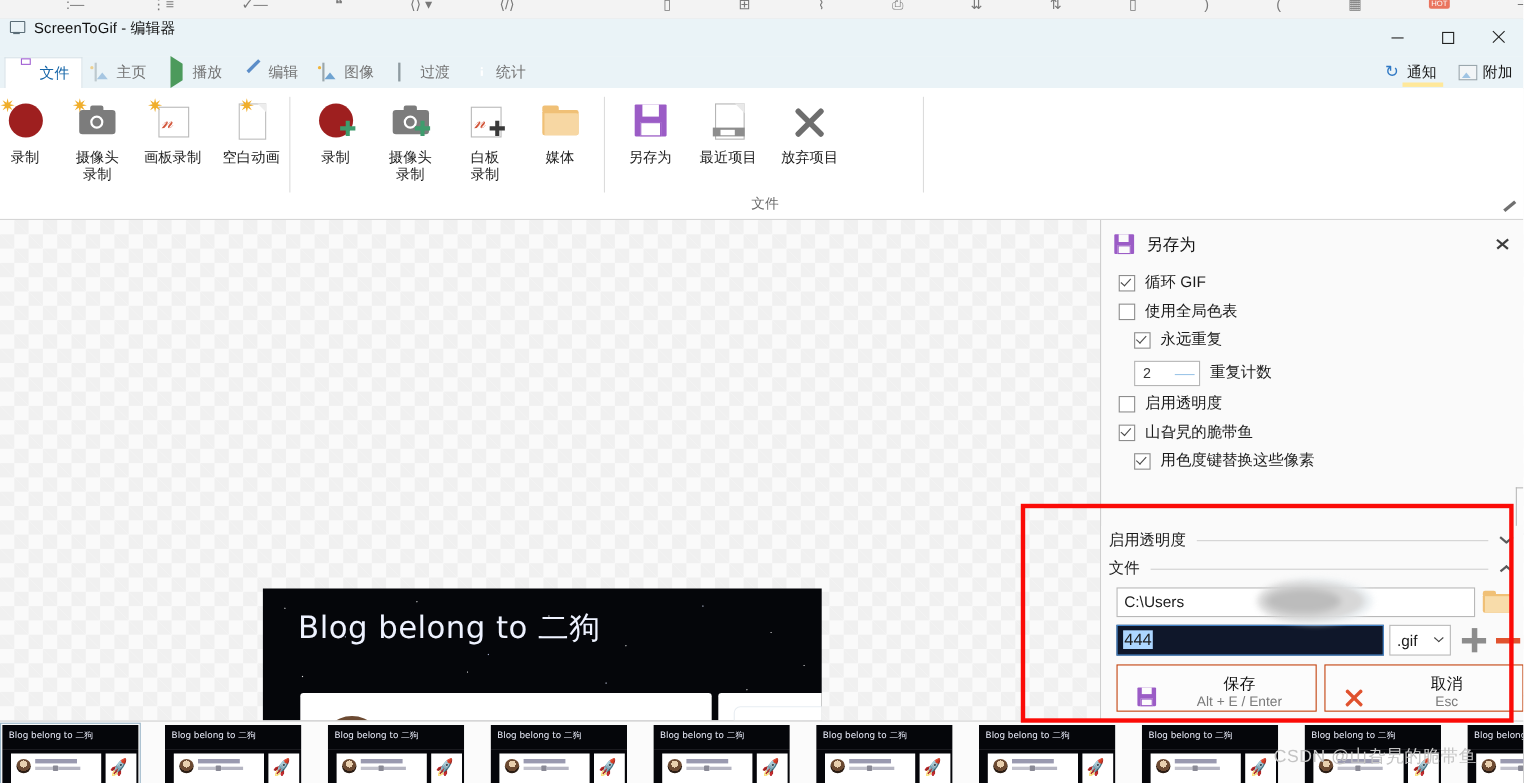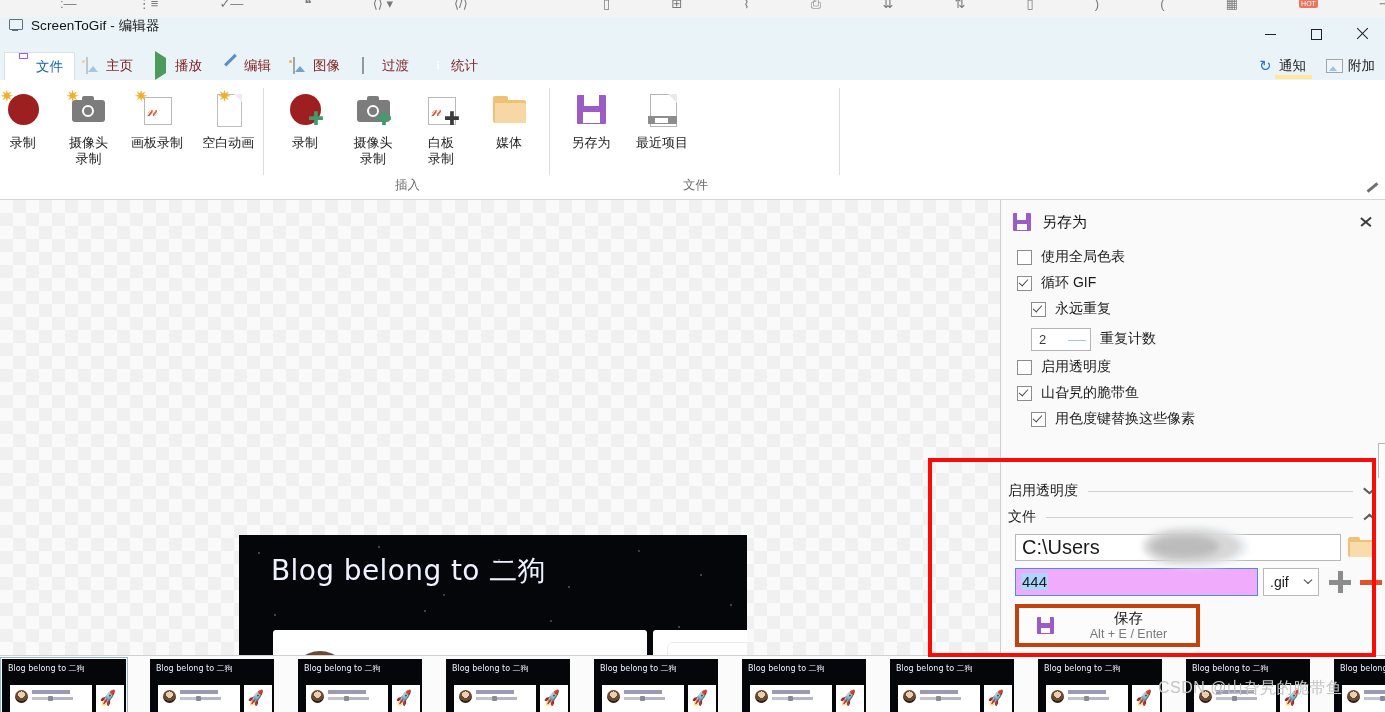--- a/index.html
+++ b/index.html
@@ -52,21 +52,21 @@
   .wc .cls:before{transform:rotate(45deg);}
   .wc .cls:after{transform:rotate(-45deg);}
 
   
   .tabstrip{
     position:absolute;left:0;top:51px;width:1385px;height:29px;
     background:#eaf3f7;border-bottom:1px solid #d6e2e8;display:flex;align-items:flex-end;
   }
   .tab{
     height:29px;display:flex;align-items:center;gap:5px;padding:0 11px;
-    font-size:13.5px;color:#7f1d1d;box-sizing:border-box;cursor:default;
+    font-size:13.5px;color:#737373;box-sizing:border-box;cursor:default;
   }
   .tab.active{background:#fff;color:#1565a8;border-top:1px solid #d6e2e8;
     border-left:1px solid #d6e2e8;border-right:1px solid #d6e2e8;border-bottom:1px solid #fff;
     margin-bottom:-1px;}
   .tab:first-child{margin-left:4px;}
   .tabico{width:15px;height:15px;position:relative;flex:none;}
   .tabright{position:absolute;right:0;top:0;height:29px;display:flex;align-items:center;}
   .tr-item{display:flex;align-items:center;gap:5px;padding:0 10px;height:29px;
     font-size:13.5px;position:relative;}
   .tr-item .ul{position:absolute;left:26px;right:4px;bottom:1px;height:4px;background:#ffe89a;}
@@ -248,49 +248,49 @@
   .sec .sline{flex:1;height:1px;background:#d2d2d2;margin:0 10px;}
   .sec .chev{width:14px;height:14px;position:relative;margin-right:8px;}
   .sec .chev:before,.sec .chev:after{content:"";position:absolute;top:6px;width:8px;height:1.5px;background:#5a5a5a;}
   .sec .chev.down:before{left:0;transform:rotate(40deg);}
   .sec .chev.down:after{left:5px;transform:rotate(-40deg);}
   .sec .chev.up:before{left:0;transform:rotate(-40deg);}
   .sec .chev.up:after{left:5px;transform:rotate(40deg);}
 
   .pathrow{display:flex;align-items:center;padding-left:14px;margin-top:4px;position:relative;}
   .pathinput{width:326px;height:27px;border:1px solid #b8b8b8;background:#fff;box-sizing:border-box;
-    font-size:20px;line-height:25px;padding-left:6px;color:#1b1b1b;overflow:hidden;white-space:nowrap;}
+    font-size:14px;line-height:25px;padding-left:6px;color:#1b1b1b;overflow:hidden;white-space:nowrap;}
   .browse{margin-left:7px;width:26px;height:24px;position:relative;}
   .browse .bf{position:absolute;left:0;top:4px;width:26px;height:17px;background:#f0c076;border-radius:2px;}
   .browse .bf:before{content:"";position:absolute;left:0;top:-3px;width:12px;height:4px;background:#f0c076;border-radius:2px 2px 0 0;}
   .browse .bf:after{content:"";position:absolute;left:2px;top:2px;right:0;bottom:0;background:#f8dcaa;}
   .redact{
     position:absolute;left:142px;top:-8px;width:105px;height:41px;border-radius:50%;
     background:radial-gradient(ellipse at 40% 50%,#b9b9b9 0 38%,#d5d5d5 38% 62%,#e9eef1 62% 100%);
     filter:blur(3px);opacity:.95;
   }
 
   .namerow{display:flex;align-items:center;padding-left:14px;margin-top:7px;}
-  .nameinput{width:243px;height:28px;border:1px solid #4a90d9;background:#f0abfc;box-sizing:border-box;
+  .nameinput{width:243px;height:28px;border:1px solid #4a90d9;background:#0f172a;box-sizing:border-box;
     font-size:15px;line-height:26px;padding-left:5px;color:#1b1b1b;}
   .nameinput .selhl{background:#add6ff;color:#1b1b1b;padding:0 1px;}
   .extbox{margin-left:5px;width:56px;height:28px;border:1px solid #b8b8b8;background:#fff;box-sizing:border-box;
     display:flex;align-items:center;justify-content:space-between;padding:0 6px;font-size:14px;}
   .extbox .cv{width:9px;height:9px;position:relative;}
   .extbox .cv:before,.extbox .cv:after{content:"";position:absolute;top:3px;width:6px;height:1.4px;background:#444;}
   .extbox .cv:before{left:0;transform:rotate(42deg);}
   .extbox .cv:after{left:3.5px;transform:rotate(-42deg);}
   .plusbtn{margin-left:10px;width:22px;height:22px;position:relative;}
   .plusbtn:before{content:"";position:absolute;left:0;top:9px;width:22px;height:5px;background:#8c8c8c;}
   .plusbtn:after{content:"";position:absolute;left:8.5px;top:0;width:5px;height:22px;background:#8c8c8c;}
   .minusbtn{margin-left:9px;width:22px;height:5px;background:#e0522e;}
 
   .btnrow{display:flex;padding-left:14px;margin-top:8px;gap:7px;}
-  .abtn{width:185px;height:43px;border:4px solid #c2410c;background:#fcfcfc;box-sizing:border-box;
-    display:flex;align-items:center;padding-left:14px;}
+  .abtn{width:185px;height:43px;border:1px solid #c2410c;background:#fcfcfc;box-sizing:border-box;
+    display:flex;align-items:flex-end;padding-left:14px;}
   .abtn .bico2{width:24px;height:24px;position:relative;flex:none;margin-right:4px;}
   .abtn .txts{flex:1;text-align:center;}
   .abtn .t1{font-size:14.5px;color:#111;line-height:17px;}
   .abtn .t2{font-size:12.5px;color:#7a7a7a;line-height:15px;}
   .sv-floppy{position:absolute;left:4px;top:3px;width:17px;height:17px;background:#9b5cc6;border-radius:1px;}
   .sv-floppy:before{content:"";position:absolute;left:4px;top:0;width:9px;height:6px;background:#fcfcfc;}
   .sv-floppy:after{content:"";position:absolute;left:3px;bottom:0;width:11px;height:7px;background:#fcfcfc;
     border:1px solid #9b5cc6;box-sizing:border-box;}
   .cx{position:absolute;left:3px;top:4px;width:18px;height:16px;}
   .cx:before,.cx:after{content:"";position:absolute;left:-1px;top:7px;width:20px;height:3.2px;
@@ -487,38 +487,43 @@
           </span>
           <span class="blabel">白板<br>录制</span>
         </div>
         <div class="rbtn">
           <span class="bico">
               <span class="bi-folder"></span>
             </span>
           <span class="blabel">媒体</span>
         </div>
       </div>
-      <div class="gtitle">插入</div>
       <div class="divider"></div>
     </div>
 
     <div class="rgroup" style="left:551px;width:289px;">
       <div class="items" style="margin-left:6px;">
         <div class="rbtn">
           <span class="bico">
               <span class="bi-floppy"></span>
             </span>
           <span class="blabel">另存为</span>
         </div>
         <div class="rbtn wide">
           <span class="bico">
             <span class="bi-doc"></span>
               <span class="bi-docbar"></span>
           </span>
           <span class="blabel">最近项目</span>
+        </div>
+        <div class="rbtn wide">
+          <span class="bico">
+              <span class="bi-x"></span>
+            </span>
+          <span class="blabel">放弃项目</span>
         </div>
       </div>
       <div class="gtitle">文件</div>
       <div class="divider"></div>
     </div>
 
     <div class="ribbon-expander"></div>
   </div>
 
   <div class="canvas">
@@ -539,26 +544,26 @@
   <div class="rpanel">
     <div class="rp-header">
       <span class="rp-h-ico">
           <span class="f"></span>
         </span>
       <span class="rp-h-title">另存为</span>
       <span class="rp-collapse"></span>
     </div>
 
     <div class="opt">
+      <span class="cb on"></span>
+      <span>循环 GIF</span>
+    </div>
+    <div class="opt">
       <span class="cb"></span>
       <span>使用全局色表</span>
-    </div>
-    <div class="opt">
-      <span class="cb on"></span>
-      <span>循环 GIF</span>
     </div>
     <div class="opt ind">
       <span class="cb on"></span>
       <span>永远重复</span>
     </div>
     <div class="numrow">
       <span class="numbox">
         <span>2</span>
         <span class="dash"></span>
       </span>
@@ -614,20 +619,29 @@
     <div class="btnrow">
       <div class="abtn">
         <span class="bico2">
             <span class="sv-floppy"></span>
           </span>
         <span class="txts">
           <span class="t1" style="display:block;">保存</span>
           <span class="t2" style="display:block;">Alt + E / Enter</span>
         </span>
       </div>
+      <div class="abtn">
+        <span class="bico2">
+            <span class="cx"></span>
+          </span>
+        <span class="txts">
+          <span class="t1" style="display:block;">取消</span>
+          <span class="t2" style="display:block;">Esc</span>
+        </span>
+      </div>
     </div>
   </div>
 
   <div class="redbox" id="redBox" style="border-color: rgb(251, 11, 7);"></div>
 
   <div class="filmstrip" id="filmstrip">
       <div class="frame sel">
         <div class="fr-bg"></div>
         <div class="fr-top">
           <div class="ft">Blog belong to 二狗</div>

